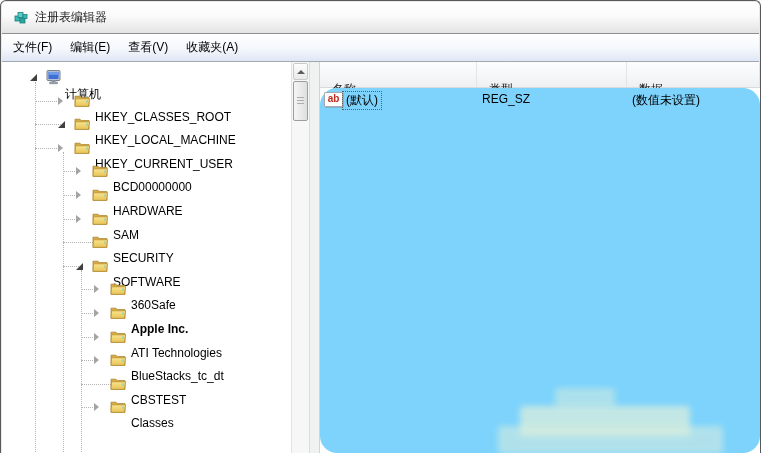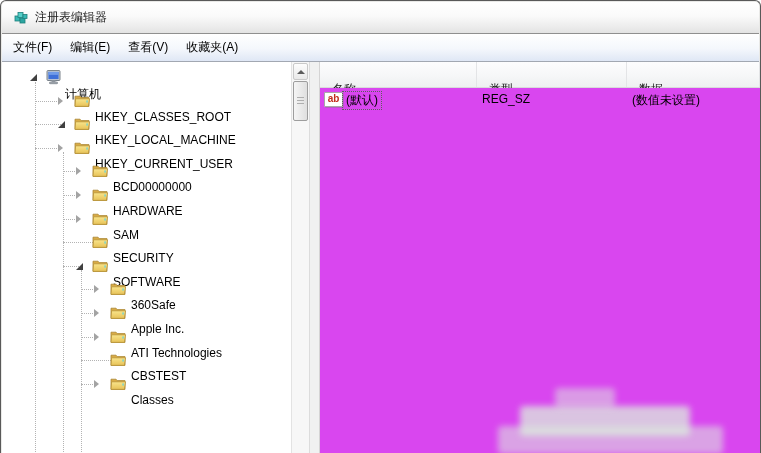--- a/index.html
+++ b/index.html
@@ -45,21 +45,21 @@
     background:repeating-linear-gradient(180deg,#aeaeae 0 1px,transparent 1px 3px);}
   .splitter{width:9px;flex:none;background:#f0f1f1;border-left:1px solid #dcdcdc;
     border-right:1px solid #d4d4d4;cursor:col-resize;}
   
   .list-pane{position:relative;flex:1;background:#fff;display:flex;flex-direction:column;overflow:hidden;}
   .list-header{height:25px;flex:none;display:flex;
     background:linear-gradient(180deg,#fdfdfe 0%,#f5f6f7 60%,#eef0f1 100%);
     border-bottom:1px solid #d9dadb;}
   .hcell{padding:19px 0 0 12px;color:#1a1a1a;border-right:1px solid #e3e4e6;box-sizing:border-box;
     background:linear-gradient(180deg,#fdfdfe 0%,#f5f6f7 60%,#eef0f1 100%);}
-  .list-body{position:relative;flex:1;background:#d946ef;}
+  .list-body{position:relative;flex:1;background:#7dd3fc;border-radius:17px;}
   .list-row{position:relative;height:23px;display:flex;align-items:center;}
   .val-icon{position:absolute;left:4px;top:4px;width:17px;height:13px;background:#fff;
     border:1px solid #a9a9a9;border-radius:1px;color:#c22c1e;font-weight:bold;font-size:10px;
     line-height:12px;text-align:center;font-family:"Liberation Sans",sans-serif;
     box-shadow:1px 1px 0 rgba(120,120,120,.35);}
   .cell-name{position:absolute;left:22px;top:3px;}
   .cell-name .focus{display:inline-block;border:1px dotted #5f5f5f;padding:0 3px;}
   .cell-type{position:absolute;left:162px;top:4px;}
   .cell-data{position:absolute;left:312px;top:4px;}
   
@@ -258,37 +258,53 @@
                   <path d="M1 3.2 L6 3.2 L7.3 4.6 L15 4.6 L15 13.4 L1 13.4 Z" fill="#d9ab45" stroke="#a98632" stroke-width="0.8"></path>
                   <path d="M1.6 5.8 L15.6 5.8 L14.4 13.4 L1 13.4 Z" fill="url(#fg)" stroke="#b5923a" stroke-width="0.8"></path>
                   <defs>
                     <linearGradient id="fg" x1="0" y1="0" x2="0" y2="1">
                       <stop offset="0" stop-color="#f9e58c"></stop>
                       <stop offset="1" stop-color="#e7c257"></stop>
                     </linearGradient>
                   </defs>
                   <rect x="12.2" y="7.4" width="1.8" height="2.2" fill="#7fd4c8" opacity="0.9"></rect>
                 </svg></span>
-              <span class="tree-label" style="left: 129px;">Apple Inc.</span>
+              <span class="tree-label" style="left: 129px; font-weight: bold;">Apple Inc.</span>
             </div>
             <div class="tree-row">
               <div class="stub" style="left: 79px; width: 16px;"></div>
               <span class="exp collapsed" style="left: 92px;"></span>
               <span class="tree-ico" style="left: 108px;"><svg width="17" height="15" viewBox="0 0 17 15">
                   <path d="M1 3.2 L6 3.2 L7.3 4.6 L15 4.6 L15 13.4 L1 13.4 Z" fill="#d9ab45" stroke="#a98632" stroke-width="0.8"></path>
                   <path d="M1.6 5.8 L15.6 5.8 L14.4 13.4 L1 13.4 Z" fill="url(#fg)" stroke="#b5923a" stroke-width="0.8"></path>
                   <defs>
                     <linearGradient id="fg" x1="0" y1="0" x2="0" y2="1">
                       <stop offset="0" stop-color="#f9e58c"></stop>
                       <stop offset="1" stop-color="#e7c257"></stop>
                     </linearGradient>
                   </defs>
                   <rect x="12.2" y="7.4" width="1.8" height="2.2" fill="#7fd4c8" opacity="0.9"></rect>
                 </svg></span>
               <span class="tree-label" style="left: 129px;">ATI Technologies</span>
+            </div>
+            <div class="tree-row">
+              <div class="stub" style="left: 79px; width: 16px;"></div>
+              <span class="exp collapsed" style="left: 92px;"></span>
+              <span class="tree-ico" style="left: 108px;"><svg width="17" height="15" viewBox="0 0 17 15">
+                  <path d="M1 3.2 L6 3.2 L7.3 4.6 L15 4.6 L15 13.4 L1 13.4 Z" fill="#d9ab45" stroke="#a98632" stroke-width="0.8"></path>
+                  <path d="M1.6 5.8 L15.6 5.8 L14.4 13.4 L1 13.4 Z" fill="url(#fg)" stroke="#b5923a" stroke-width="0.8"></path>
+                  <defs>
+                    <linearGradient id="fg" x1="0" y1="0" x2="0" y2="1">
+                      <stop offset="0" stop-color="#f9e58c"></stop>
+                      <stop offset="1" stop-color="#e7c257"></stop>
+                    </linearGradient>
+                  </defs>
+                  <rect x="12.2" y="7.4" width="1.8" height="2.2" fill="#7fd4c8" opacity="0.9"></rect>
+                </svg></span>
+              <span class="tree-label" style="left: 129px;">BlueStacks_tc_dt</span>
             </div>
             <div class="tree-row">
               <div class="stub" style="left: 79px; width: 32px;"></div>
               <span class="tree-ico" style="left: 108px;"><svg width="17" height="15" viewBox="0 0 17 15">
                   <path d="M1 3.2 L6 3.2 L7.3 4.6 L15 4.6 L15 13.4 L1 13.4 Z" fill="#d9ab45" stroke="#a98632" stroke-width="0.8"></path>
                   <path d="M1.6 5.8 L15.6 5.8 L14.4 13.4 L1 13.4 Z" fill="url(#fg)" stroke="#b5923a" stroke-width="0.8"></path>
                   <defs>
                     <linearGradient id="fg" x1="0" y1="0" x2="0" y2="1">
                       <stop offset="0" stop-color="#f9e58c"></stop>
                       <stop offset="1" stop-color="#e7c257"></stop>

